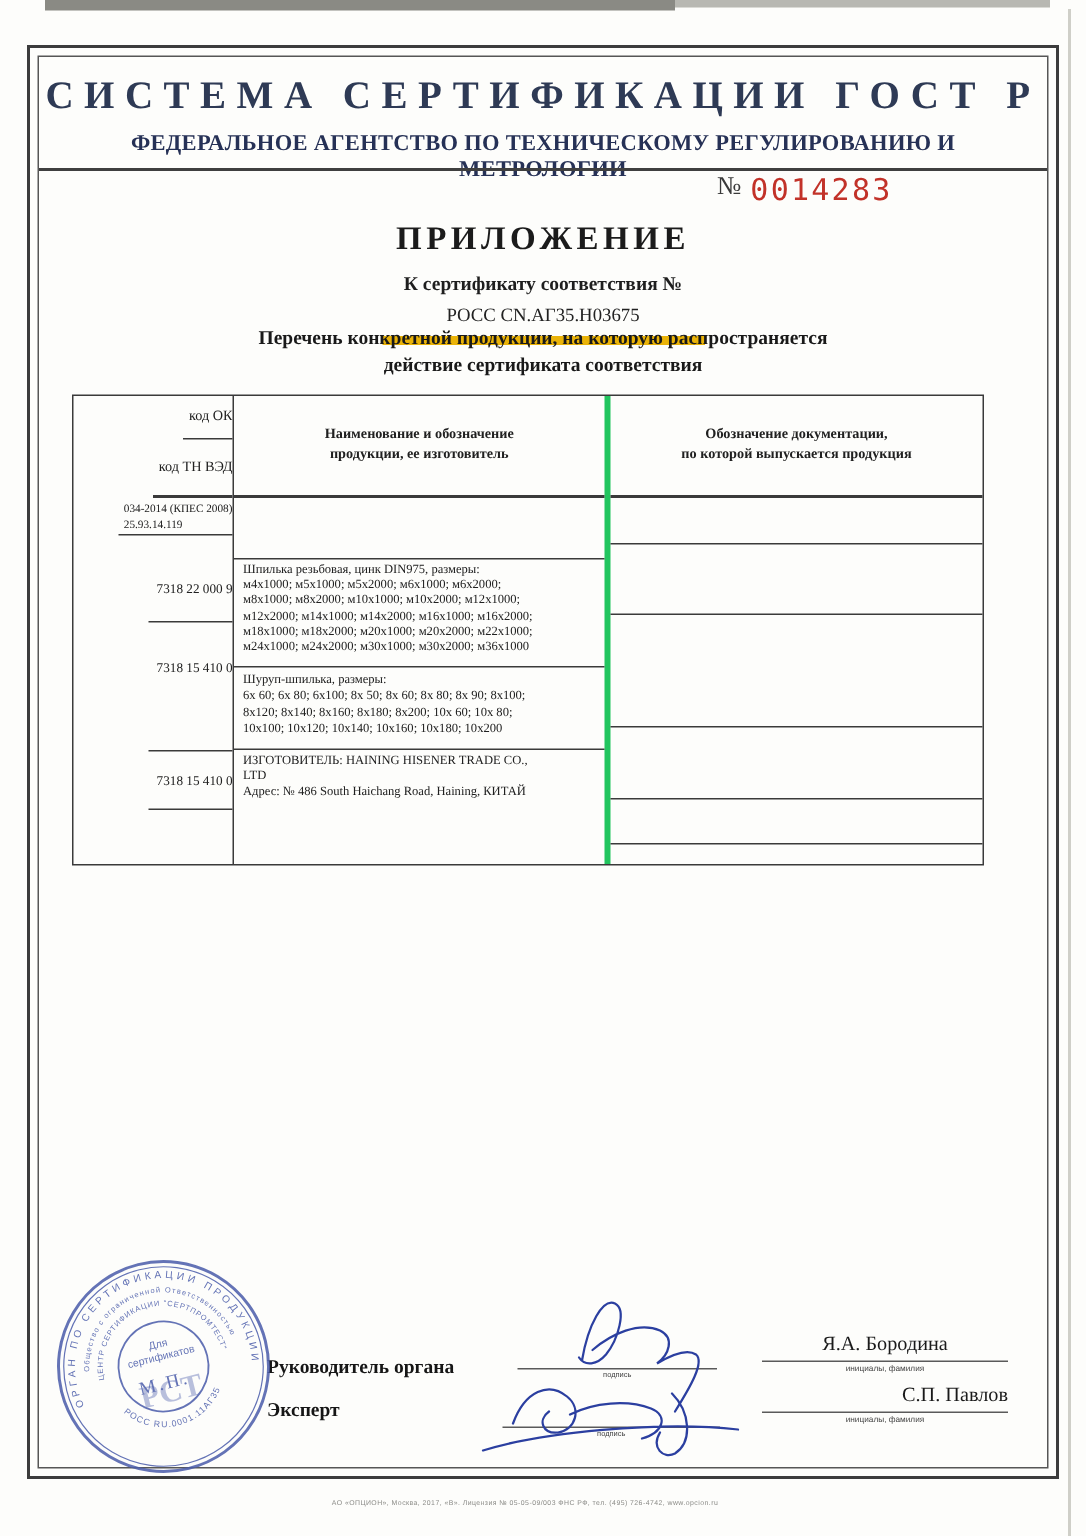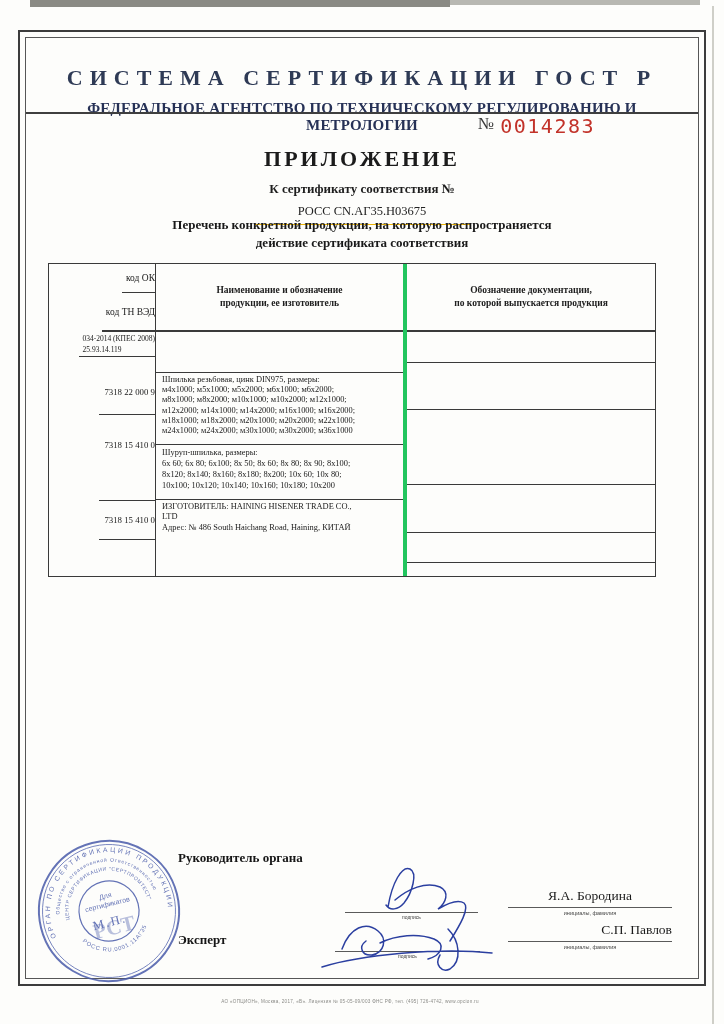--- a/index.html
+++ b/index.html
@@ -10,34 +10,34 @@
     color:#1c1c1c;
   }
   .scan-band-1 { position:absolute; left:30px; top:0; width:420px; height:7px; background:#75756f; opacity:.85; }
   .scan-band-2 { position:absolute; left:450px; top:0; width:250px; height:5px; background:#9a9a93; opacity:.7; }
   .scan-edge-right { position:absolute; left:712px; top:6px; width:2px; height:1018px; background:#cfcfc8; }
 
   .outer-frame { position:absolute; left:18px; top:30px; width:688px; height:956px; border:2px solid #3c3c3c; }
   .inner-frame { position:absolute; left:25px; top:37px; width:674px; height:942px; border:1px solid #565656; }
 
   .header-block { position:absolute; left:30px; top:49px; width:664px; text-align:center; }
-  .header-line1 { font-size:22px; font-weight:bold; letter-spacing:7px; color:#2e3a55;margin-top:16px; }
+  .header-line1 { font-size:26px; font-weight:bold; letter-spacing:7px; color:#2e3a55; }
   .header-line2 { margin-top:9px; font-size:15px; font-weight:bold; letter-spacing:.2px; color:#263156; }
   .header-rule { position:absolute; left:26px; top:112px; width:672px; height:2px; background:#3f3f3f; }
 
   .serial { position:absolute; left:478px; top:114px; display:flex; align-items:flex-start; gap:6px; }
   .serial-prefix { font-size:17px; color:#3a3a3a; }
   .serial-number { font-family:"DejaVu Sans Mono", monospace; font-size:20px; letter-spacing:1.5px; color:#c23229; }
 
   .doc-title { position:absolute; left:30px; top:146px; width:664px; text-align:center;
                font-size:22px; font-weight:bold; letter-spacing:3px; color:#1b1b1b; }
 
   .cert-line { position:absolute; left:30px; top:181px; width:664px; display:flex; justify-content:center; align-items:center; gap:8px;flex-direction:column; }
   .cert-label { font-size:13px; font-weight:600; color:#1e1e1e; padding-bottom:1px; }
-  .cert-value-box { width:215px; border-bottom:1px solid #eab308; text-align:center; }
+  .cert-value-box { width:215px; border-bottom:6px solid #eab308; text-align:center; }
   .cert-value { position:relative; top:-5px; font-size:12.5px; color:#222; }
 
   .subtitle { position:absolute; left:30px; top:216px; width:664px; text-align:center;
               font-size:13px; font-weight:bold; line-height:18px; color:#191919; white-space:pre-line; }
 
   
   .tbl { position:absolute; left:48px; top:263px; width:608px; height:314px;
          border:1.5px solid #3a3a3a; display:flex; font-size:8.4px; color:#202020; }
   .tcol { display:flex; flex-direction:column; }
   .tcol1 { width:107px; border-right:1px solid #3a3a3a;align-items:flex-end; }
@@ -55,21 +55,21 @@
   .prod-cell { padding:2px 3px 0 6px; line-height:11px; }
   .prod-stud { line-height:10.2px; }
   .prod-manu { line-height:10.4px; }
 
   .h29{height:29px} .h39{height:39px} .h25{height:25px} .h13{height:13px} .h45{height:45px}
   .h18{height:18px} .h68{height:68px} .h41{height:41px} .h72{height:72px} .h55{height:55px}
   .h31{height:31px} .h47{height:47px} .h75{height:75px} .h48{height:48px} .h30{height:30px}
   .hfill{flex:1}
 
   
-  .role1 { position:absolute; left:178px; top:850px; font-size:13px; font-weight:bold; color:#161616; }
+  .role1 { position:absolute; left:178px; top:903px; font-size:13px; font-weight:bold; color:#161616; }
   .role2 { position:absolute; left:178px; top:932px; font-size:13px; font-weight:bold; color:#161616; }
   .sigline1 { position:absolute; left:345px; top:912px; width:133px; border-top:1px solid #5a5a5a; }
   .sigline2 { position:absolute; left:335px; top:951px; width:145px; border-top:1px solid #5a5a5a; }
   .siglabel1 { position:absolute; left:345px; top:914px; width:133px; text-align:center; font-size:5px; color:#444; font-family:"Liberation Sans", sans-serif; }
   .siglabel2 { position:absolute; left:335px; top:953px; width:145px; text-align:center; font-size:5px; color:#444; font-family:"Liberation Sans", sans-serif; }
   .name1 { position:absolute; left:508px; top:888px; width:164px; text-align:center; font-size:13.5px; color:#1a1a1a; }
   .name2 { position:absolute; left:508px; top:922px; width:164px; text-align:right; font-size:13.5px; color:#1a1a1a; }
   .nameline1 { position:absolute; left:508px; top:907px; width:164px; border-top:1px solid #5a5a5a; }
   .nameline2 { position:absolute; left:508px; top:941px; width:164px; border-top:1px solid #5a5a5a; }
   .namelabel1 { position:absolute; left:508px; top:910px; width:164px; text-align:center; font-size:5.5px; color:#444; font-family:"Liberation Sans", sans-serif; }

